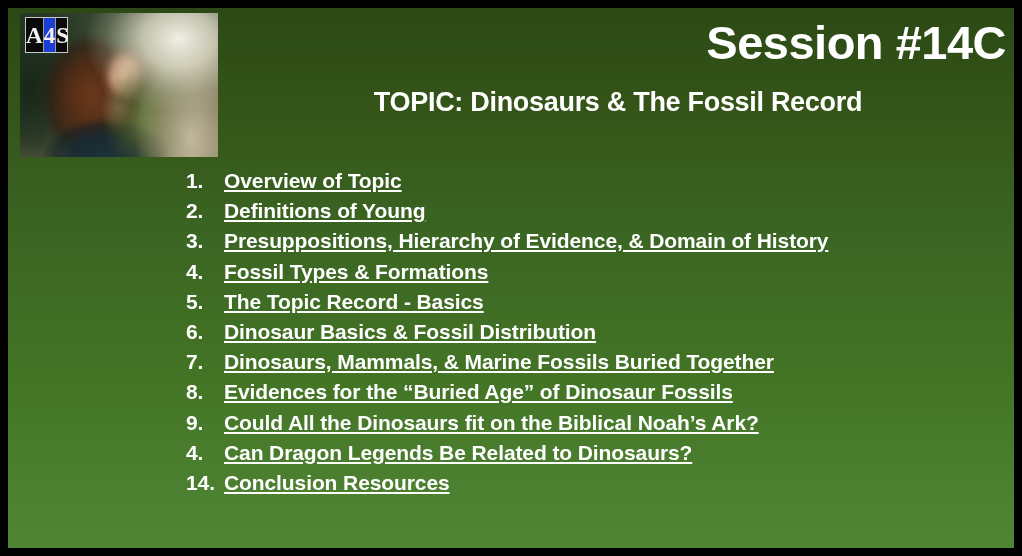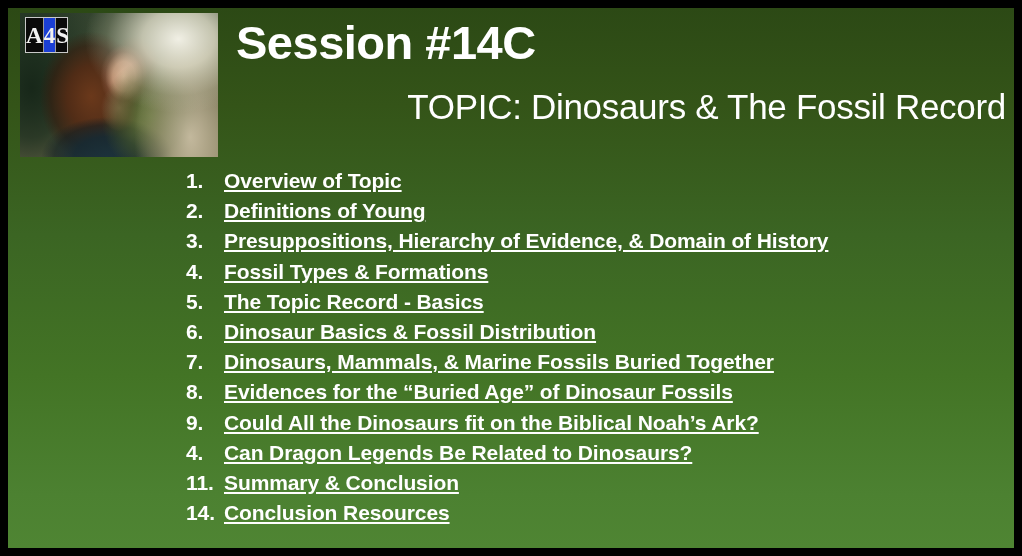--- a/index.html
+++ b/index.html
@@ -97,38 +97,38 @@
     border-left: 1px solid #9a9a9a;
     border-right: 1px solid #9a9a9a;
   }
 
   
   .title {
     position: absolute;
     left: 228px;
     top: 10px;
     width: 770px;
-    text-align: left;
+    text-align: right;
     color: #ffffff;
     font-weight: 700;
     font-size: 47px;
     line-height: 1.05;
     letter-spacing: -0.5px;
     font-stretch: condensed;
     white-space: nowrap;
   }
   .subtitle {
     position: absolute;
     left: 222px;
     top: 80px;
     width: 776px;
-    text-align: right;
+    text-align: center;
     color: #ffffff;
-    font-weight: 400;
-    font-size: 35px;
+    font-weight: 700;
+    font-size: 27px;
     line-height: 1.1;
     letter-spacing: -0.3px;
     font-stretch: condensed;
     white-space: nowrap;
   }
 
   
   .agenda {
     position: absolute;
     left: 178px;
@@ -209,23 +209,19 @@
       </div>
       <div class="agenda-item">
         <span class="agenda-num">9.</span>
         <span class="agenda-text">Could All the Dinosaurs fit on the Biblical Noah’s Ark?</span>
       </div>
       <div class="agenda-item">
         <span class="agenda-num">4.</span>
         <span class="agenda-text">Can Dragon Legends Be Related to Dinosaurs?</span>
       </div>
       <div class="agenda-item">
-        <span class="agenda-num">11.</span>
-        <span class="agenda-text">Summary &amp; Conclusion</span>
-      </div>
-      <div class="agenda-item">
         <span class="agenda-num">14.</span>
         <span class="agenda-text">Conclusion Resources</span>
       </div>
     </div>
 
   </div>
 </div>
 
 </body></html>

